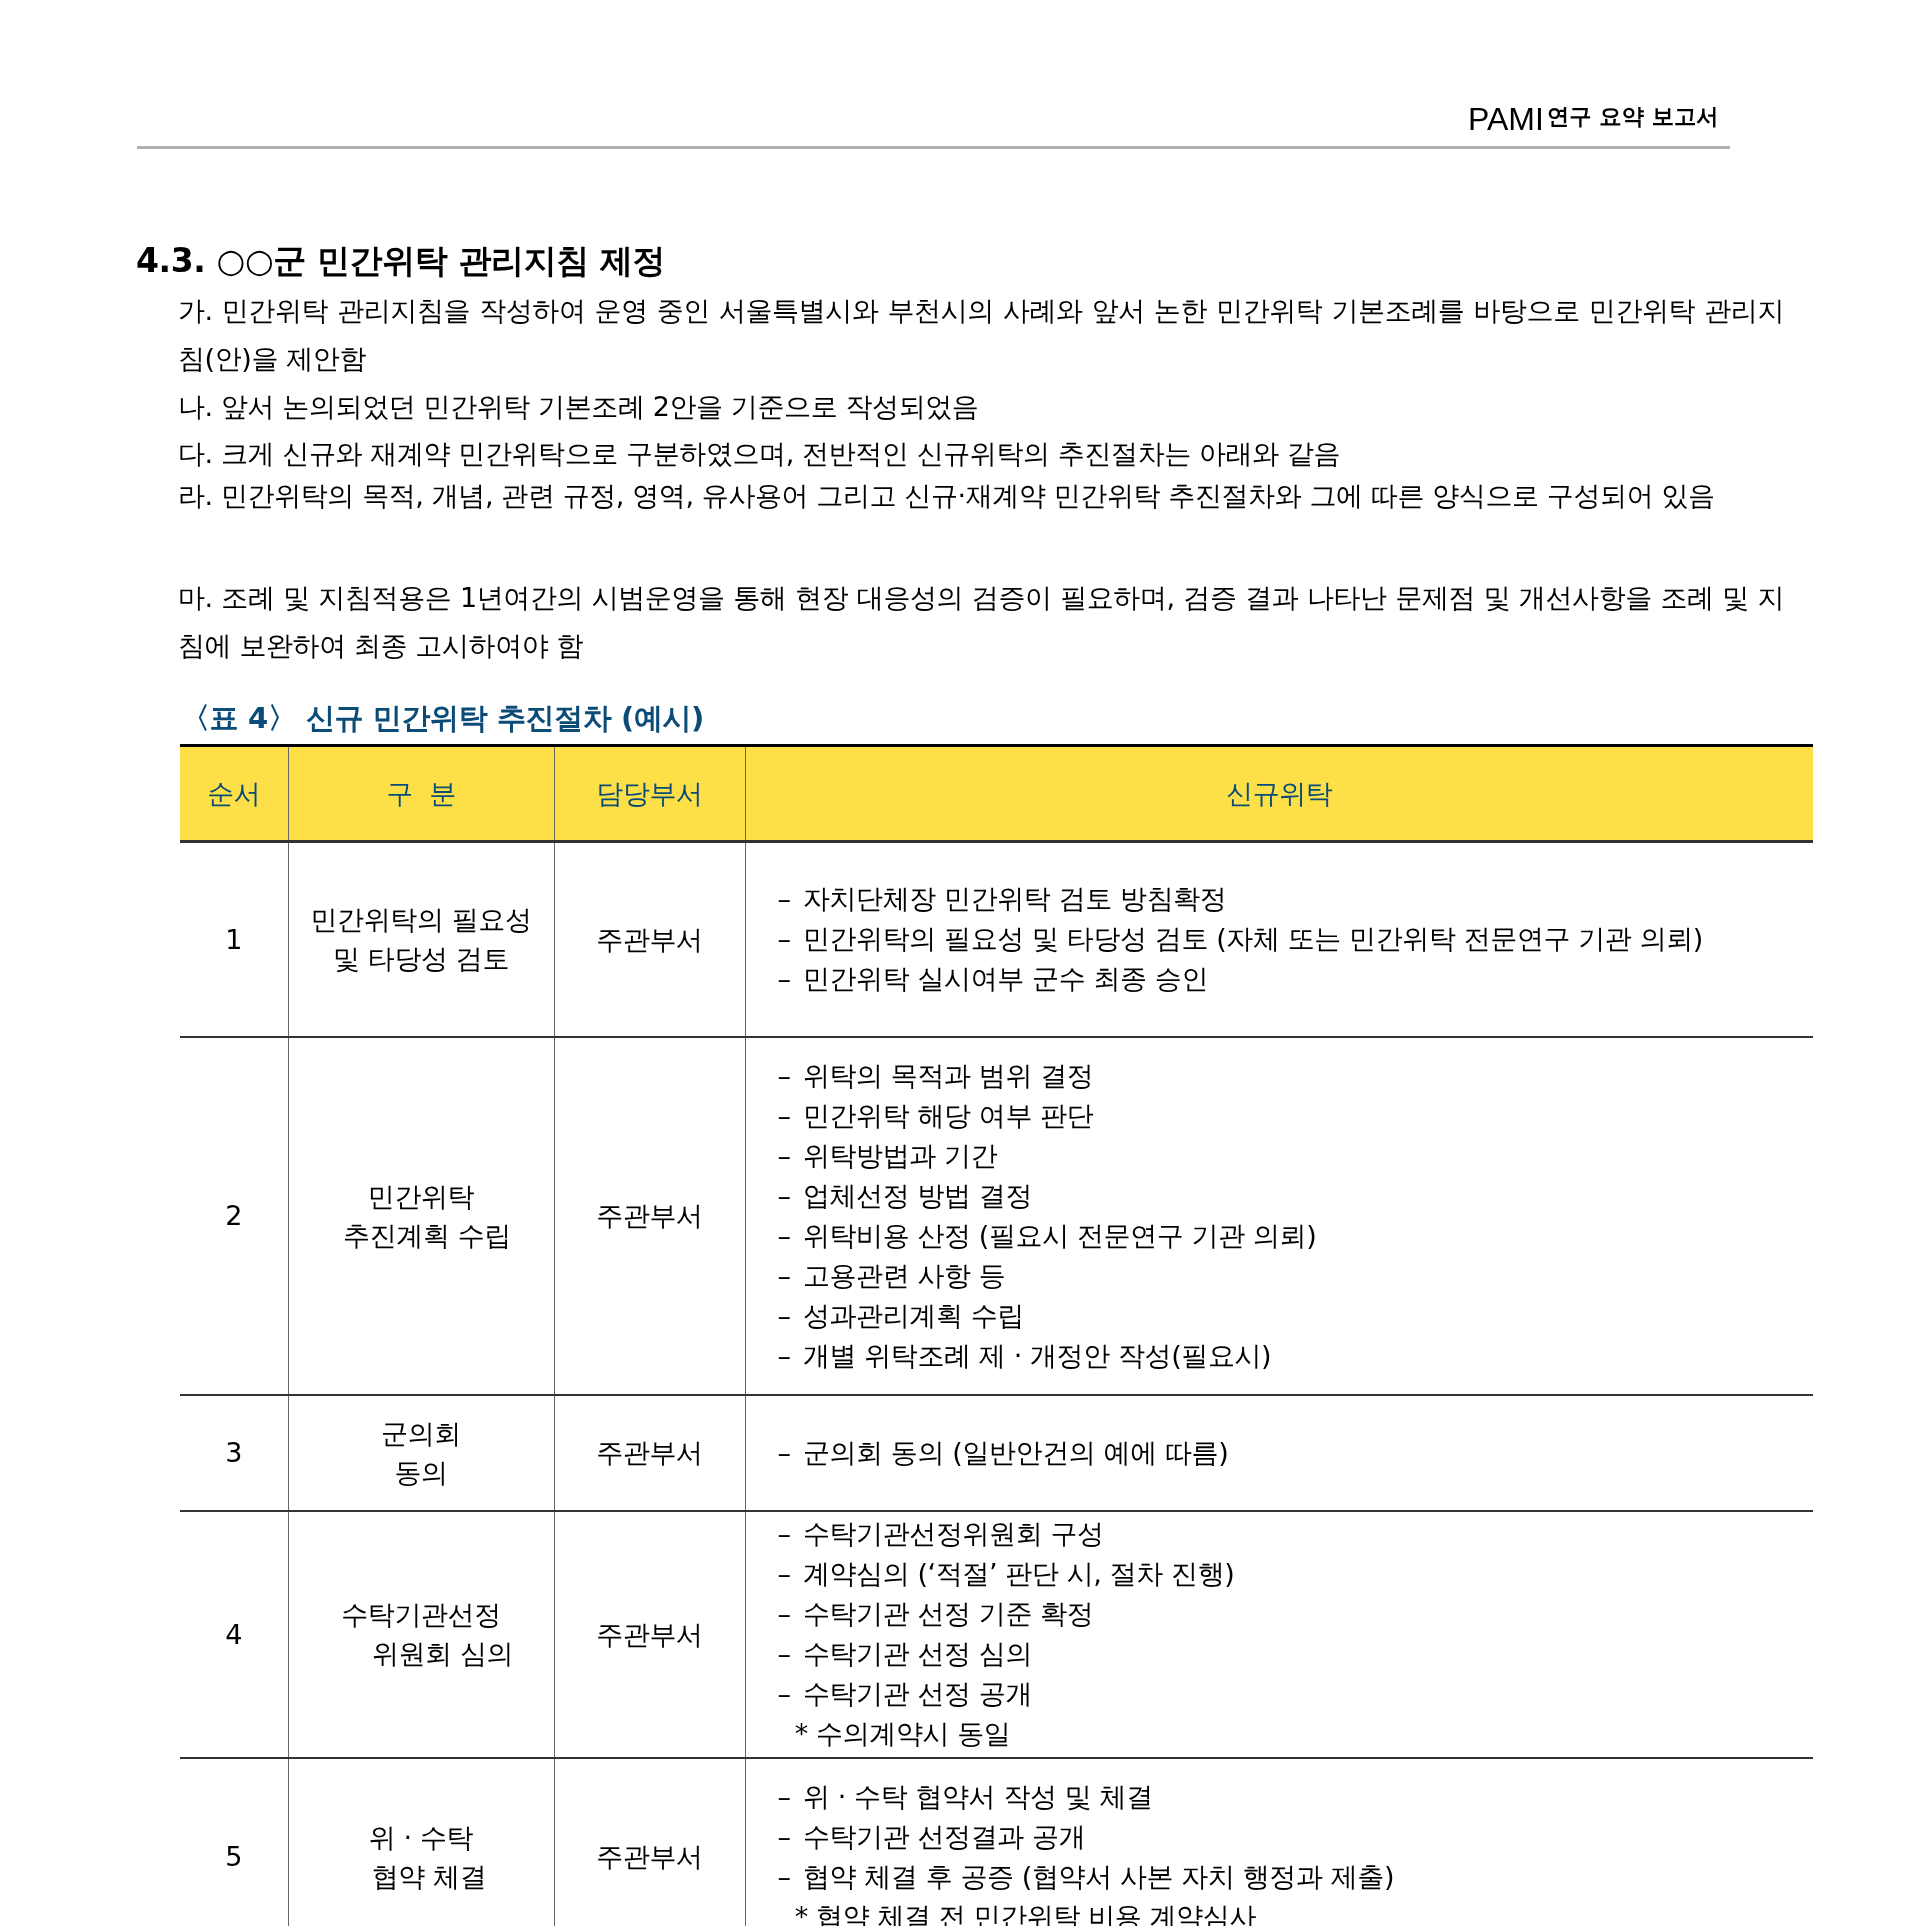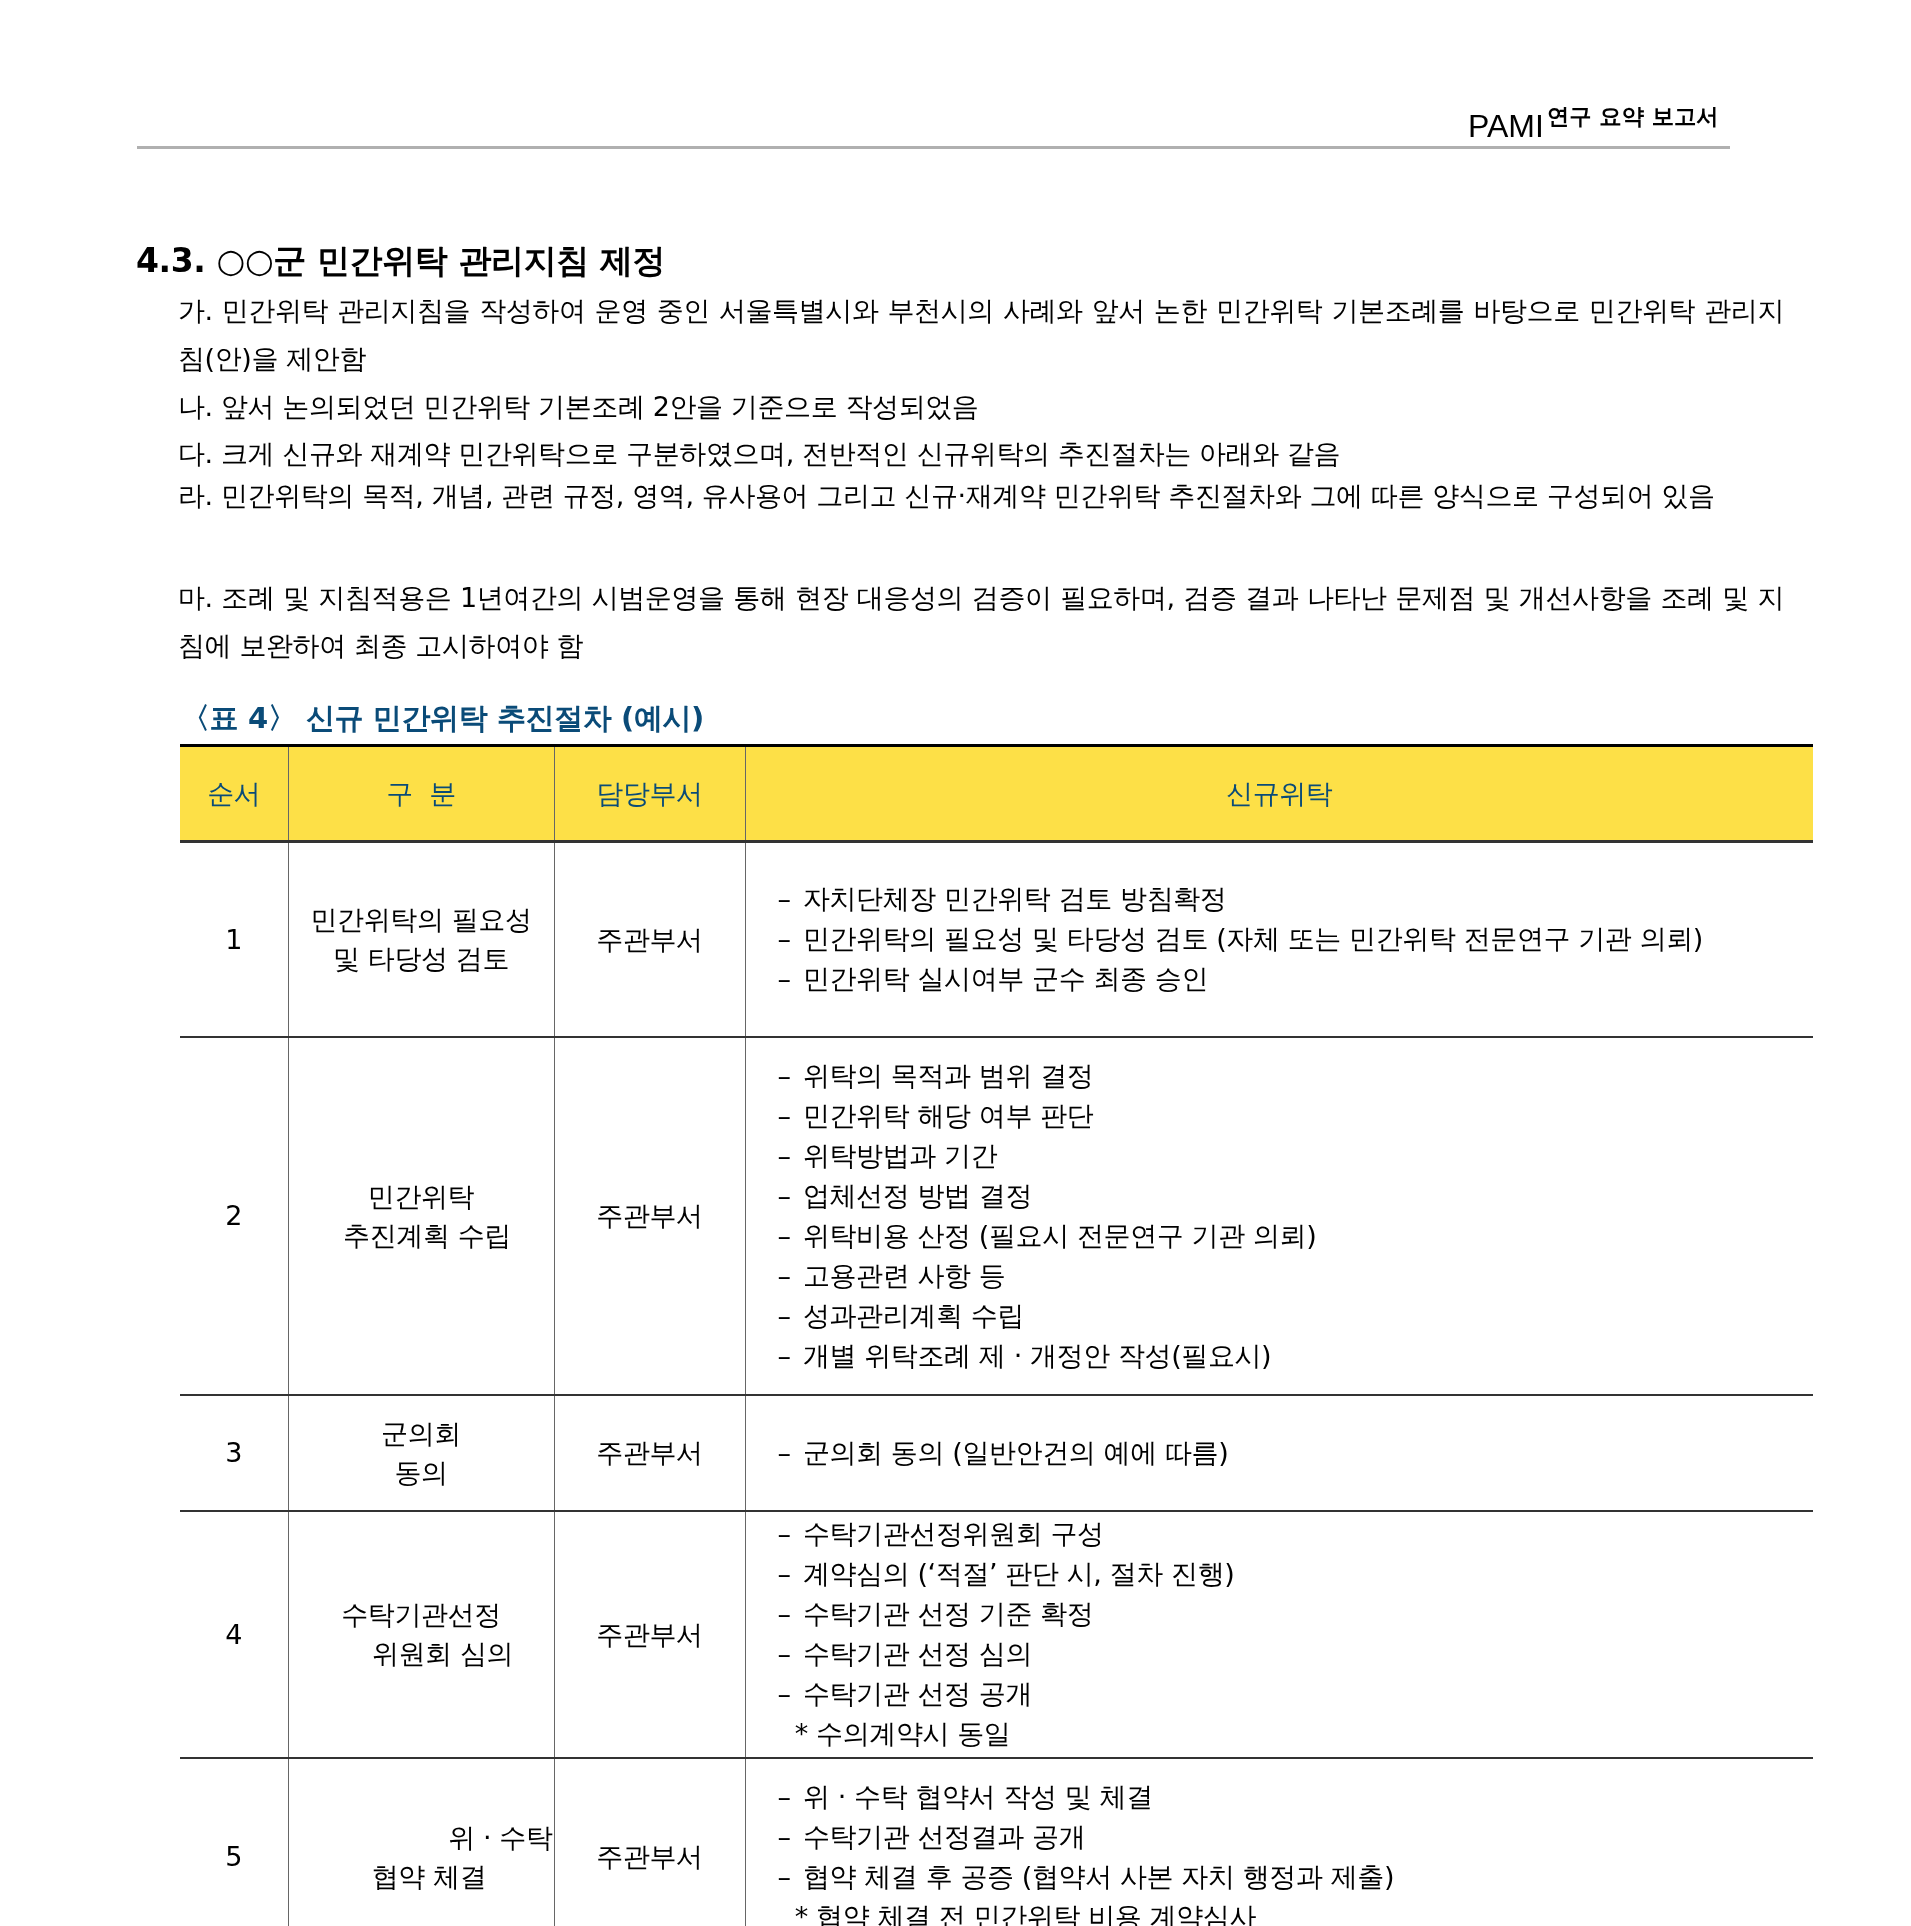--- a/index.html
+++ b/index.html
@@ -7,21 +7,21 @@
     width: 1911px; height: 2703px; position: relative; overflow: hidden;
     font-family: "DejaVu Sans", "Liberation Sans", sans-serif; color: #000;
   }
   
   .page-header {
     position: absolute; left: 137px; top: 96px; width: 1593px; height: 50px;
     border-bottom: 3.1px solid #b0b0b0;
   }
   .header-slogan { position: absolute; left: 0; top: 4.6px; font-size: 24px; font-weight: bold; letter-spacing: -0.4px; }
   .header-slogan .accent { color: #3366a8; }
-  .header-pami { position: absolute; left: 1331px; top: 12px; font-size: 32px; font-family: "Liberation Sans", sans-serif; }
+  .header-pami { position: absolute; left: 1331px; top: 5px; font-size: 32px; font-family: "Liberation Sans", sans-serif; }
   .header-report { position: absolute; left: 1410px; top: 6.2px; font-size: 22.3px; font-weight: bold; }
 
   
   .section-title { position: absolute; left: 136px; top: 239px; font-size: 33px; font-weight: bold; letter-spacing: -0.4px; }
   .para {
     position: absolute; left: 178px; width: 1606px; font-size: 27px; line-height: 48px;
     letter-spacing: -0.4px; text-align: justify;
   }
   .caption { position: absolute; left: 181px; top: 699px; font-size: 29px; color: #0a4b78; font-weight: bold; letter-spacing: -0.4px; }
 
@@ -135,21 +135,21 @@
           <span class="item"><span class="dash">–</span><span>계약심의 (‘적절’ 판단 시, 절차 진행)</span></span>
           <span class="item"><span class="dash">–</span><span>수탁기관 선정 기준 확정</span></span>
           <span class="item"><span class="dash">–</span><span>수탁기관 선정 심의</span></span>
           <span class="item"><span class="dash">–</span><span>수탁기관 선정 공개</span></span>
           <span class="item note">* 수의계약시 동일</span>
         </td>
       </tr>
       <tr style="height: 198px;">
         <td class="c">5</td>
         <td class="c">
-          <span class="item" style="white-space: nowrap; text-align: right;">위 · 수탁</span>
+          <span class="item" style="white-space: nowrap;">위 · 수탁</span>
           <span class="item" style="white-space: nowrap; margin-left: 16px;">협약 체결</span>
         </td>
         <td class="c">주관부서</td>
         <td class="items">
           <span class="item"><span class="dash">–</span><span>위 · 수탁 협약서 작성 및 체결</span></span>
           <span class="item"><span class="dash">–</span><span>수탁기관 선정결과 공개</span></span>
           <span class="item"><span class="dash">–</span><span>협약 체결 후 공증 (협약서 사본 자치 행정과 제출)</span></span>
           <span class="item note">* 협약 체결 전 민간위탁 비용 계약심사</span>
         </td>
       </tr>

